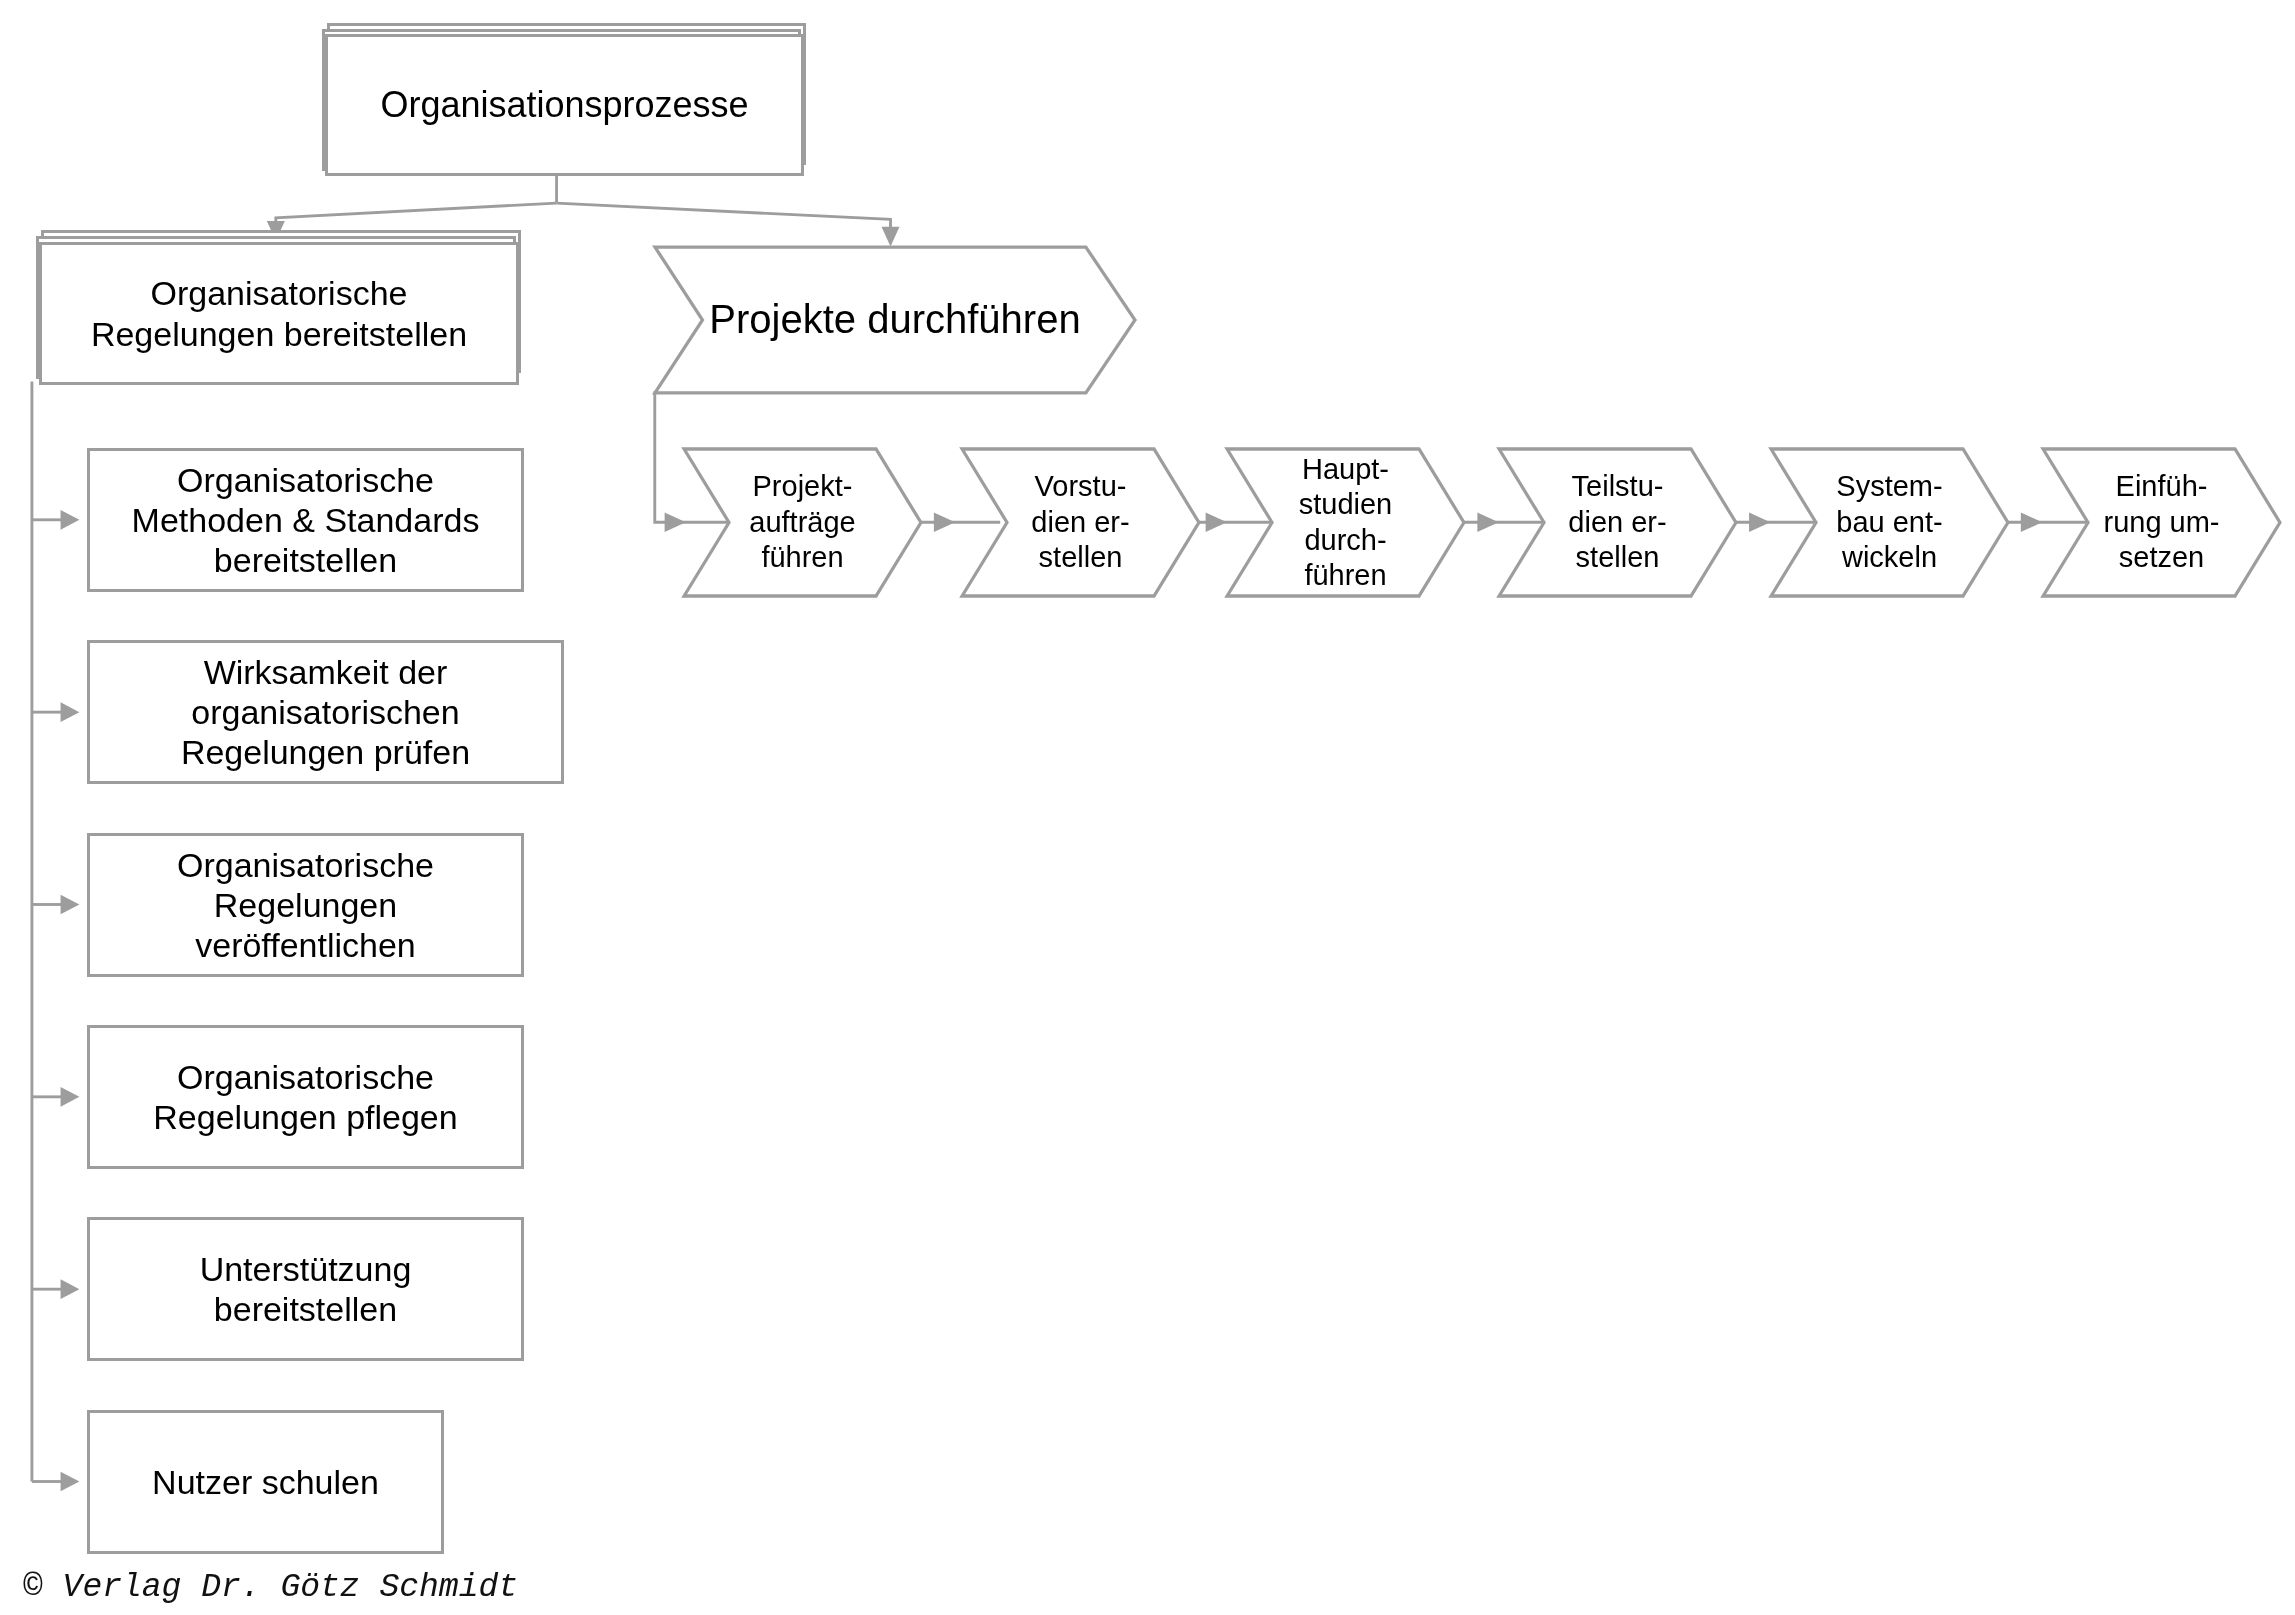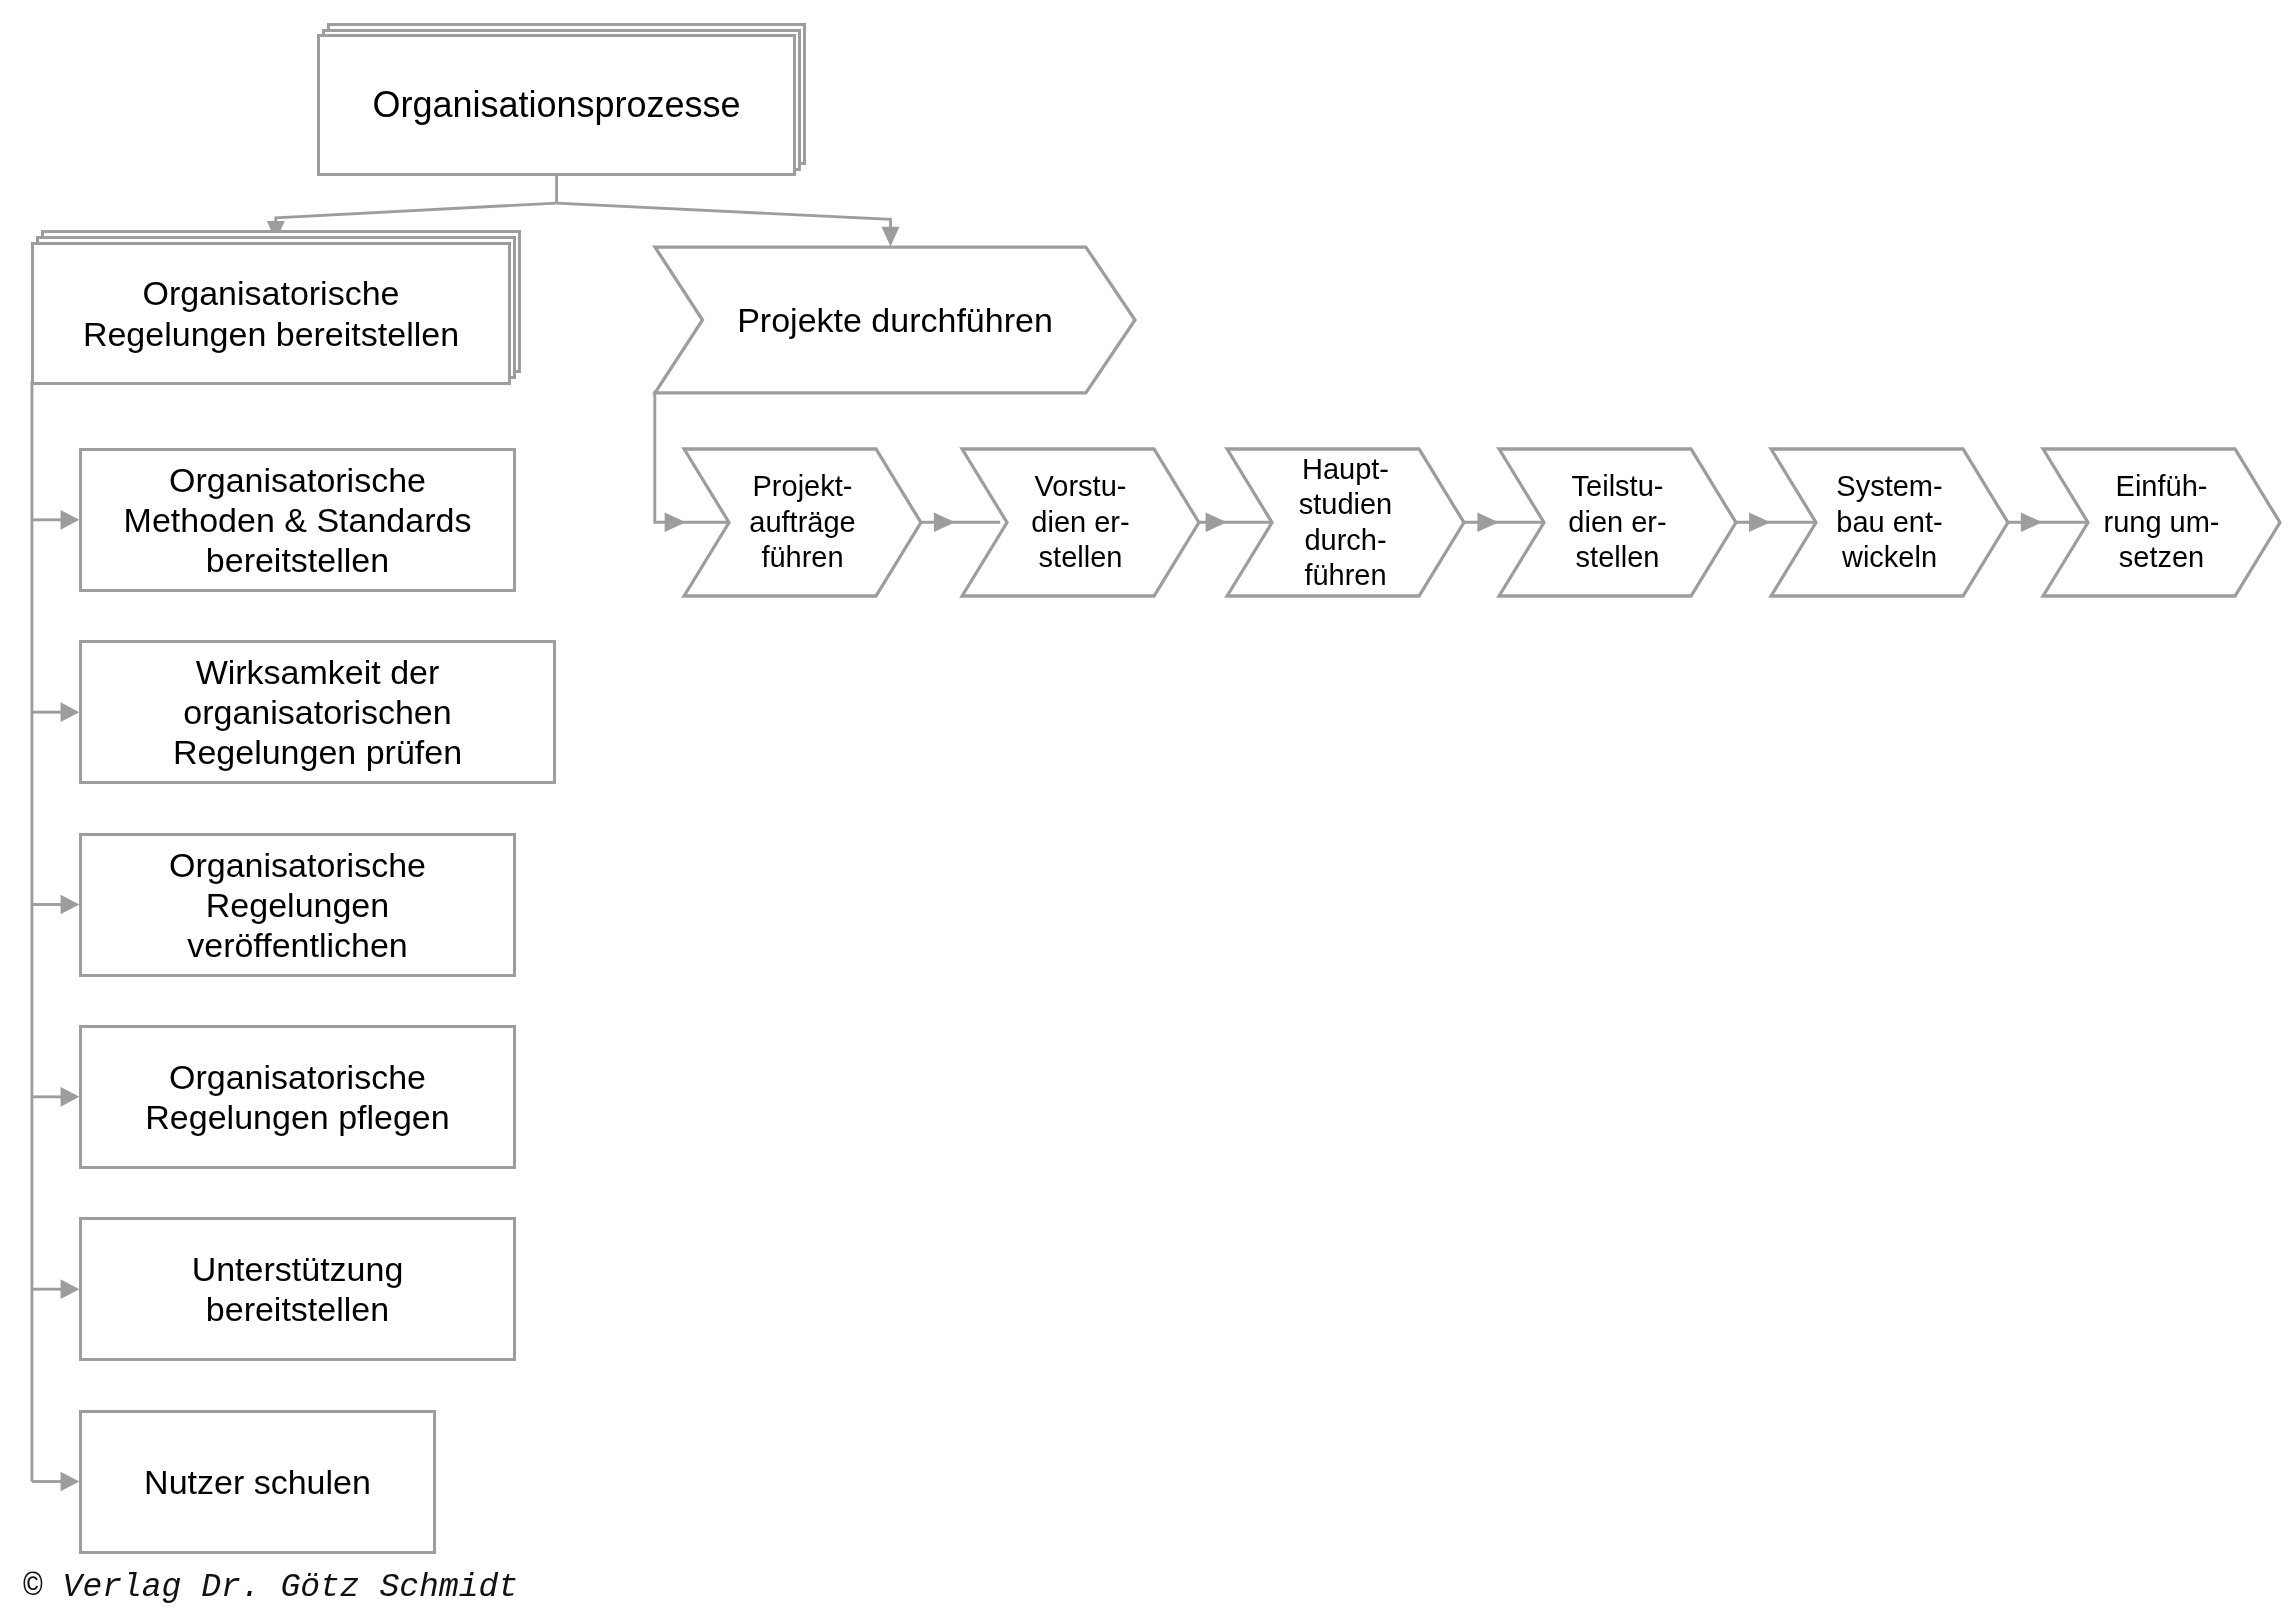--- a/index.html
+++ b/index.html
@@ -34,20 +34,21 @@
     background: #ffffff;
     border: 3.3px solid #9d9d9d;
     box-sizing: border-box;
     display: flex;
     align-items: center;
     justify-content: center;
     text-align: center;
     white-space: pre-line;
     z-index: 2;
     line-height: 1.18;
+    margin-left: 8px;
   }
   .box-root   { font-size: 36px; }
   .box-branch { font-size: 34px; }
   .box-child  { font-size: 34px; }
   .chev {
     position: absolute;
     z-index: 2;
   }
   .chev svg {
     position: absolute;
@@ -56,21 +57,21 @@
   }
   .chev-label {
     position: absolute;
     left: 0; top: 0; right: 0; bottom: 0;
     display: flex;
     align-items: center;
     justify-content: center;
     text-align: center;
     white-space: pre-line;
   }
-  .chev-big .chev-label { font-size: 34px; line-height: 1.18; }
+  .chev-big .chev-label { font-size: 40px; line-height: 1.18; }
   .chev-small .chev-label { font-size: 29px; line-height: 1.22; }
   .copyright {
     position: absolute;
     left: 23px;
     top: 1569px;
     font-size: 33px;
     font-style: italic;
     color: #111111;
     z-index: 2;
     white-space: nowrap;

